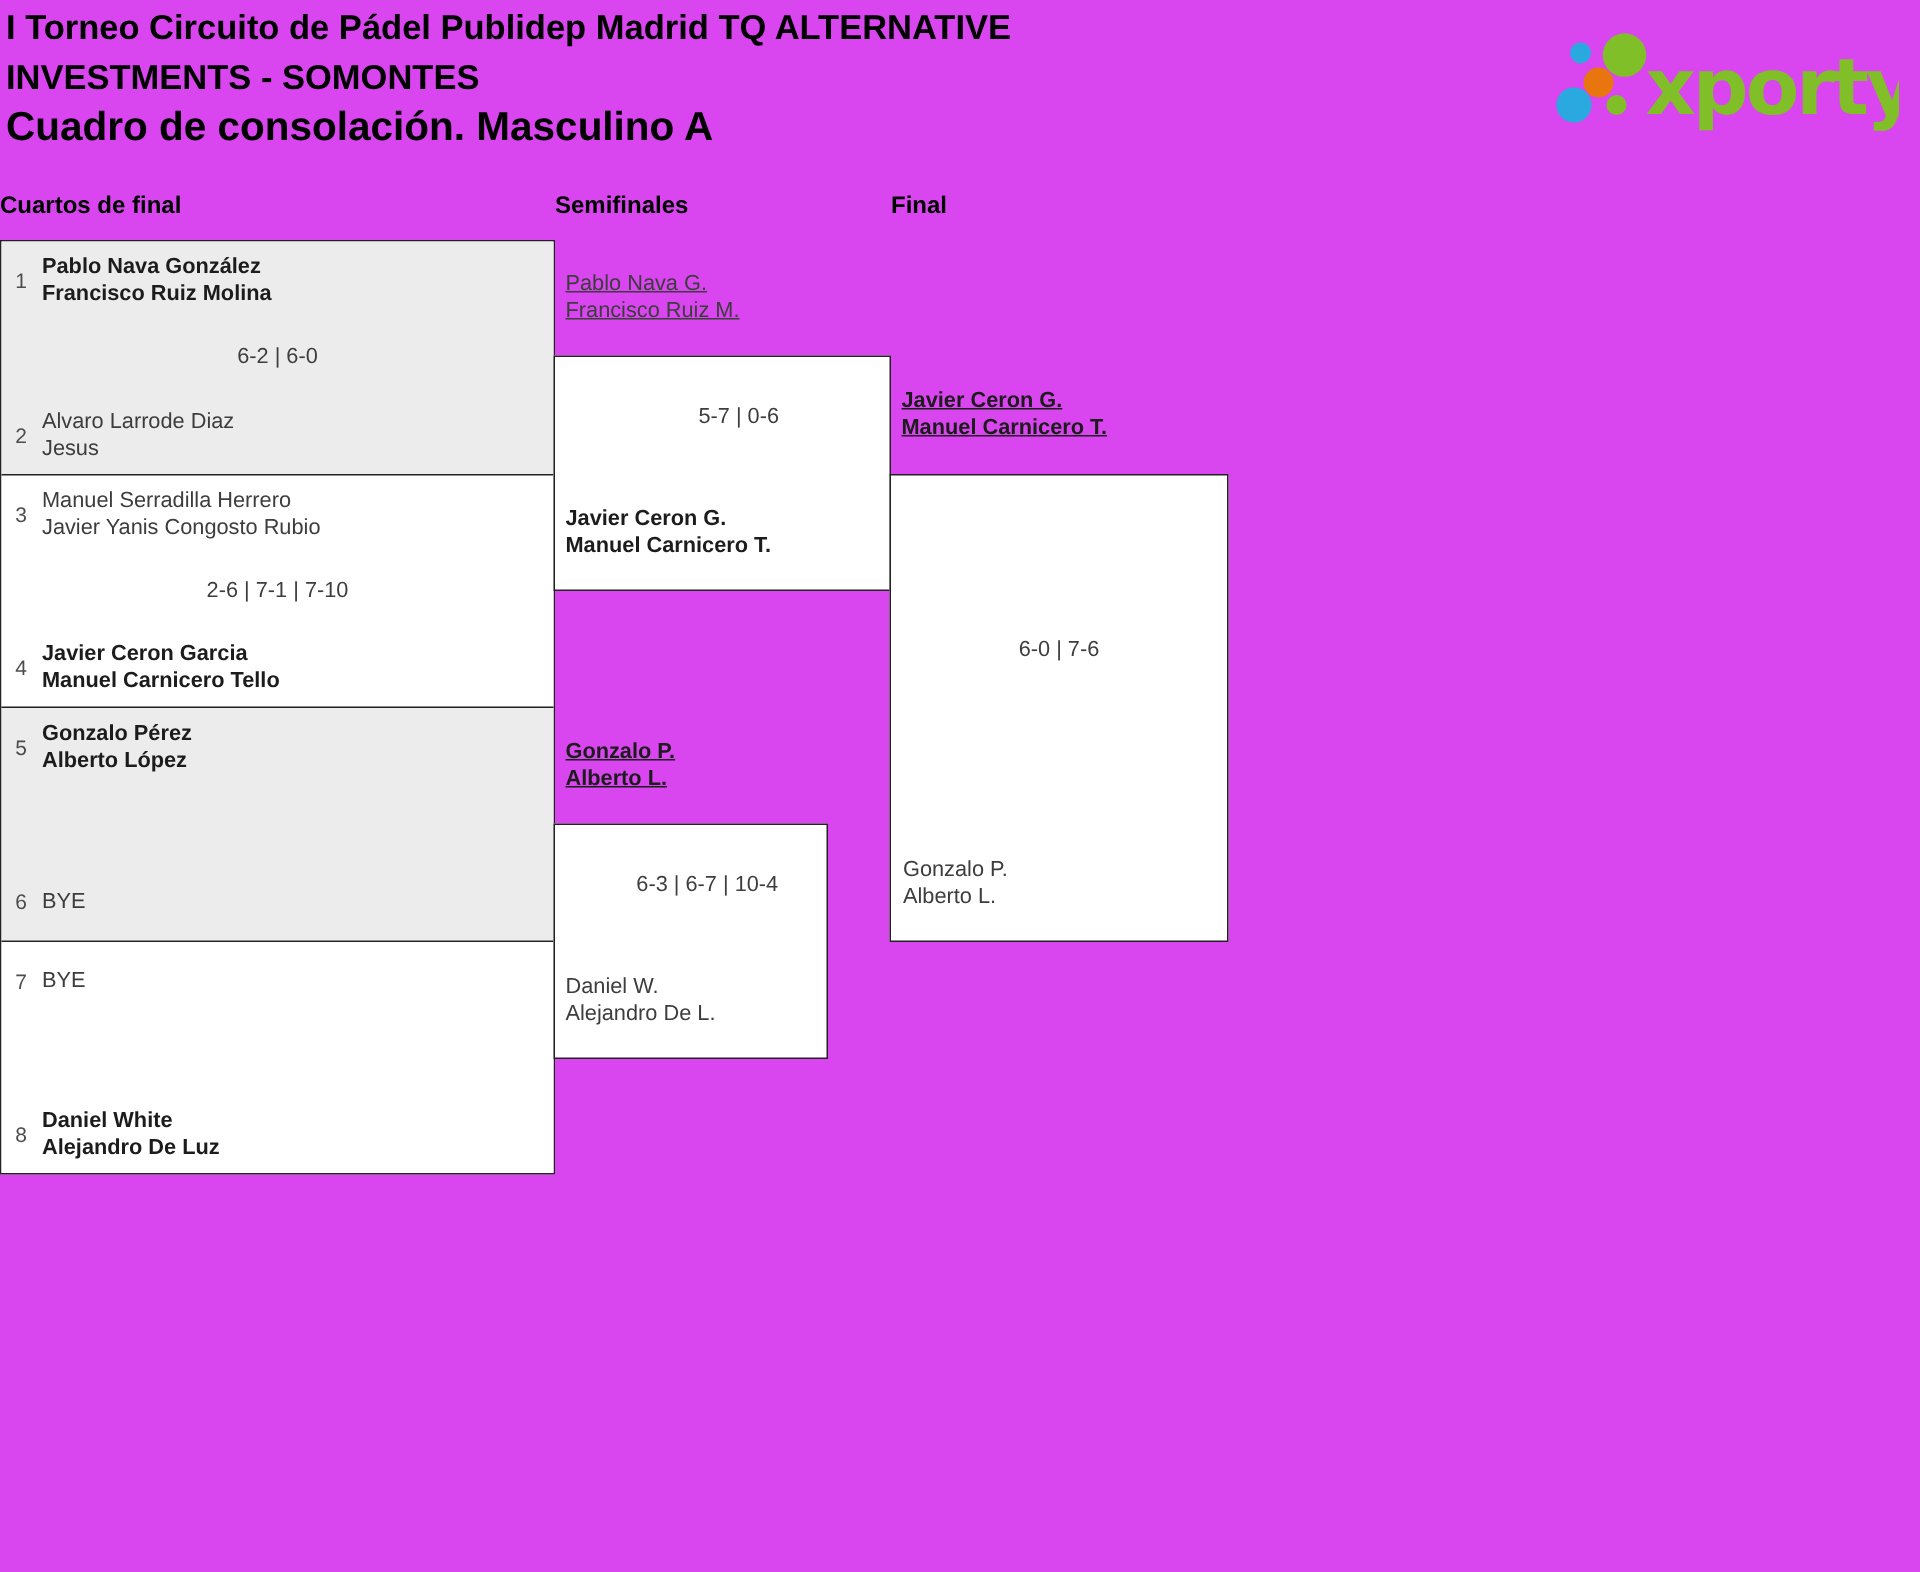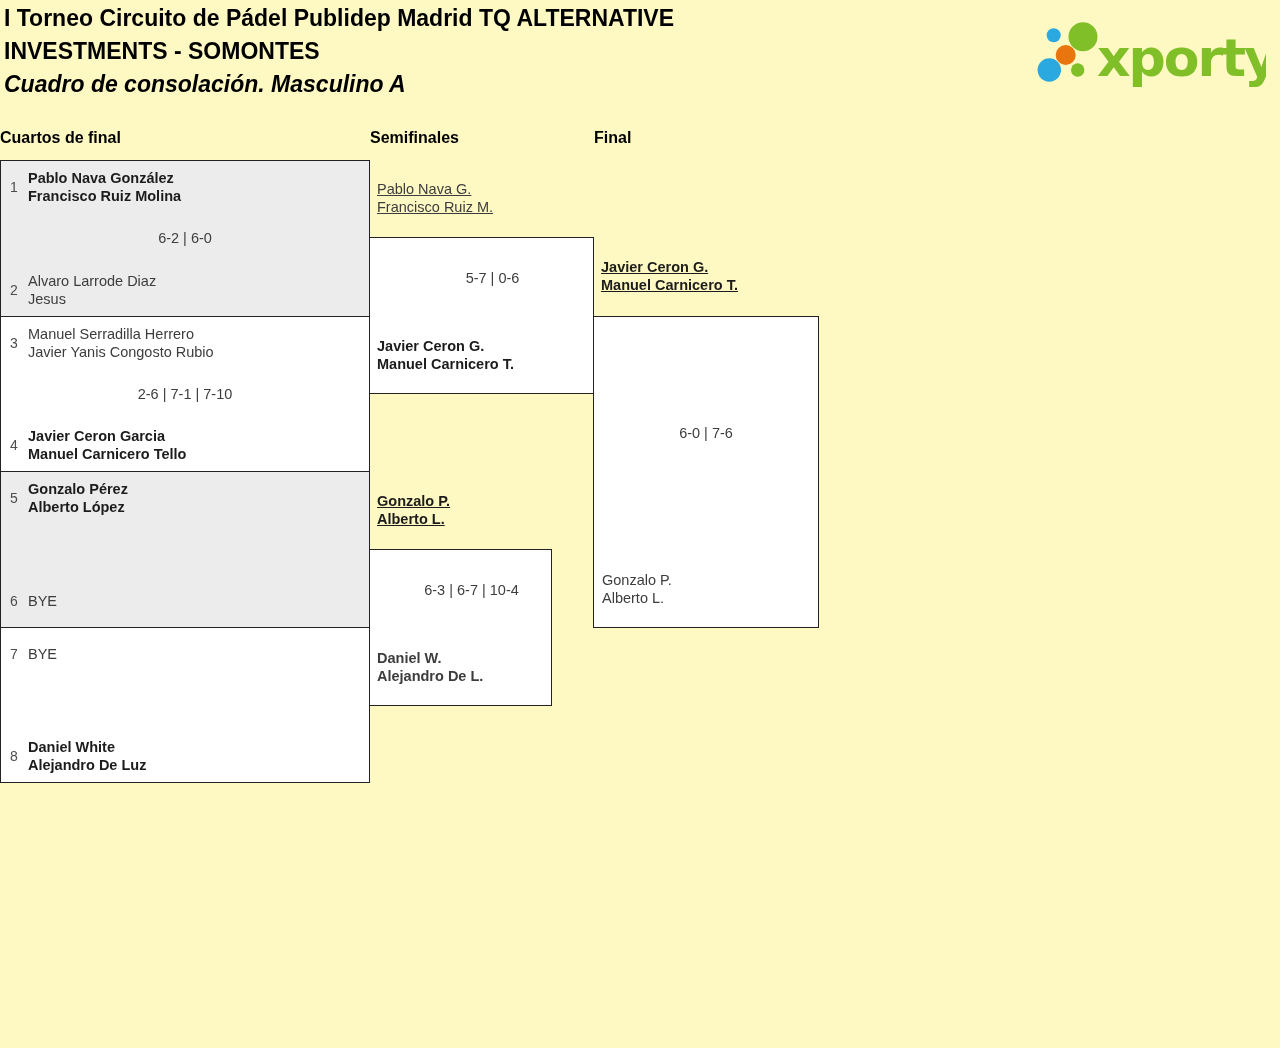--- a/index.html
+++ b/index.html
@@ -1,29 +1,29 @@
 <!DOCTYPE html>
 <html><head>
 <meta charset="utf-8">
 <style>
   * { margin: 0; padding: 0; box-sizing: border-box; }
   html, body { background: #fff; }
   .page {
     position: relative;
     width: 1280px;
     height: 1048px;
-    background: #fef9c3;
+    background: #d946ef;
     font-family: "Liberation Sans", sans-serif;
     overflow: hidden;
   }
 
   
   .title-block { position: absolute; left: 4px; top: 2px; width: 820px; color: #000; }
   .title-block .title { font-size: 23px; font-weight: bold; line-height: 33px; }
-  .title-block .subtitle { font-size: 23px; font-weight: bold; line-height: 33px; font-style: italic; }
+  .title-block .subtitle { font-size: 27px; font-weight: bold; line-height: 33px; }
 
   
   .logo { position: absolute; left: 1031px; top: 12px; width: 235px; height: 85px; }
 
   
   .col-header {
     position: absolute; top: 129px; font-size: 16px; font-weight: bold;
     color: #000; text-align: left;
   }
   .col-header.qf { left: 0; width: 370px; }
@@ -57,21 +57,21 @@
   .match-box { position: absolute; border: 1px solid #222; background: #fff; }
   .sf1-box { left: 369px; top: 237px; width: 225px; height: 157px; }
   .sf2-box { left: 369px; top: 549px; width: 183px; height: 157px; }
   .final-box { left: 593px; top: 316px; width: 226px; height: 312px; }
 
   .box-score { position: absolute; left: 0; right: 0; text-align: center; font-size: 14.5px; color: #3d3d3d; }
   .sf-score { top: 32px; padding-left: 22px; }
   .final-score { top: 108px; }
 
   .inbox-names { position: absolute; font-size: 14.5px; line-height: 18px; color: #3d3d3d; }
-  .sf-inbox { left: 7px; top: 99px; font-weight: bold; }
+  .sf-inbox { left: 7px; top: 99px; }
   .final-inbox { left: 8px; top: 254px; }
 
   .float-names { position: absolute; font-size: 14.5px; line-height: 18px; color: #3d3d3d; text-decoration: underline; }
   .float-names.winner, .inbox-names.winner { font-weight: bold; color: #1c1c1c; }
   .sf1-top { left: 377px; top: 180px; }
   .sf2-top { left: 377px; top: 492px; }
   .final-top { left: 601px; top: 258px; }
 </style>
 </head>
 <body>

